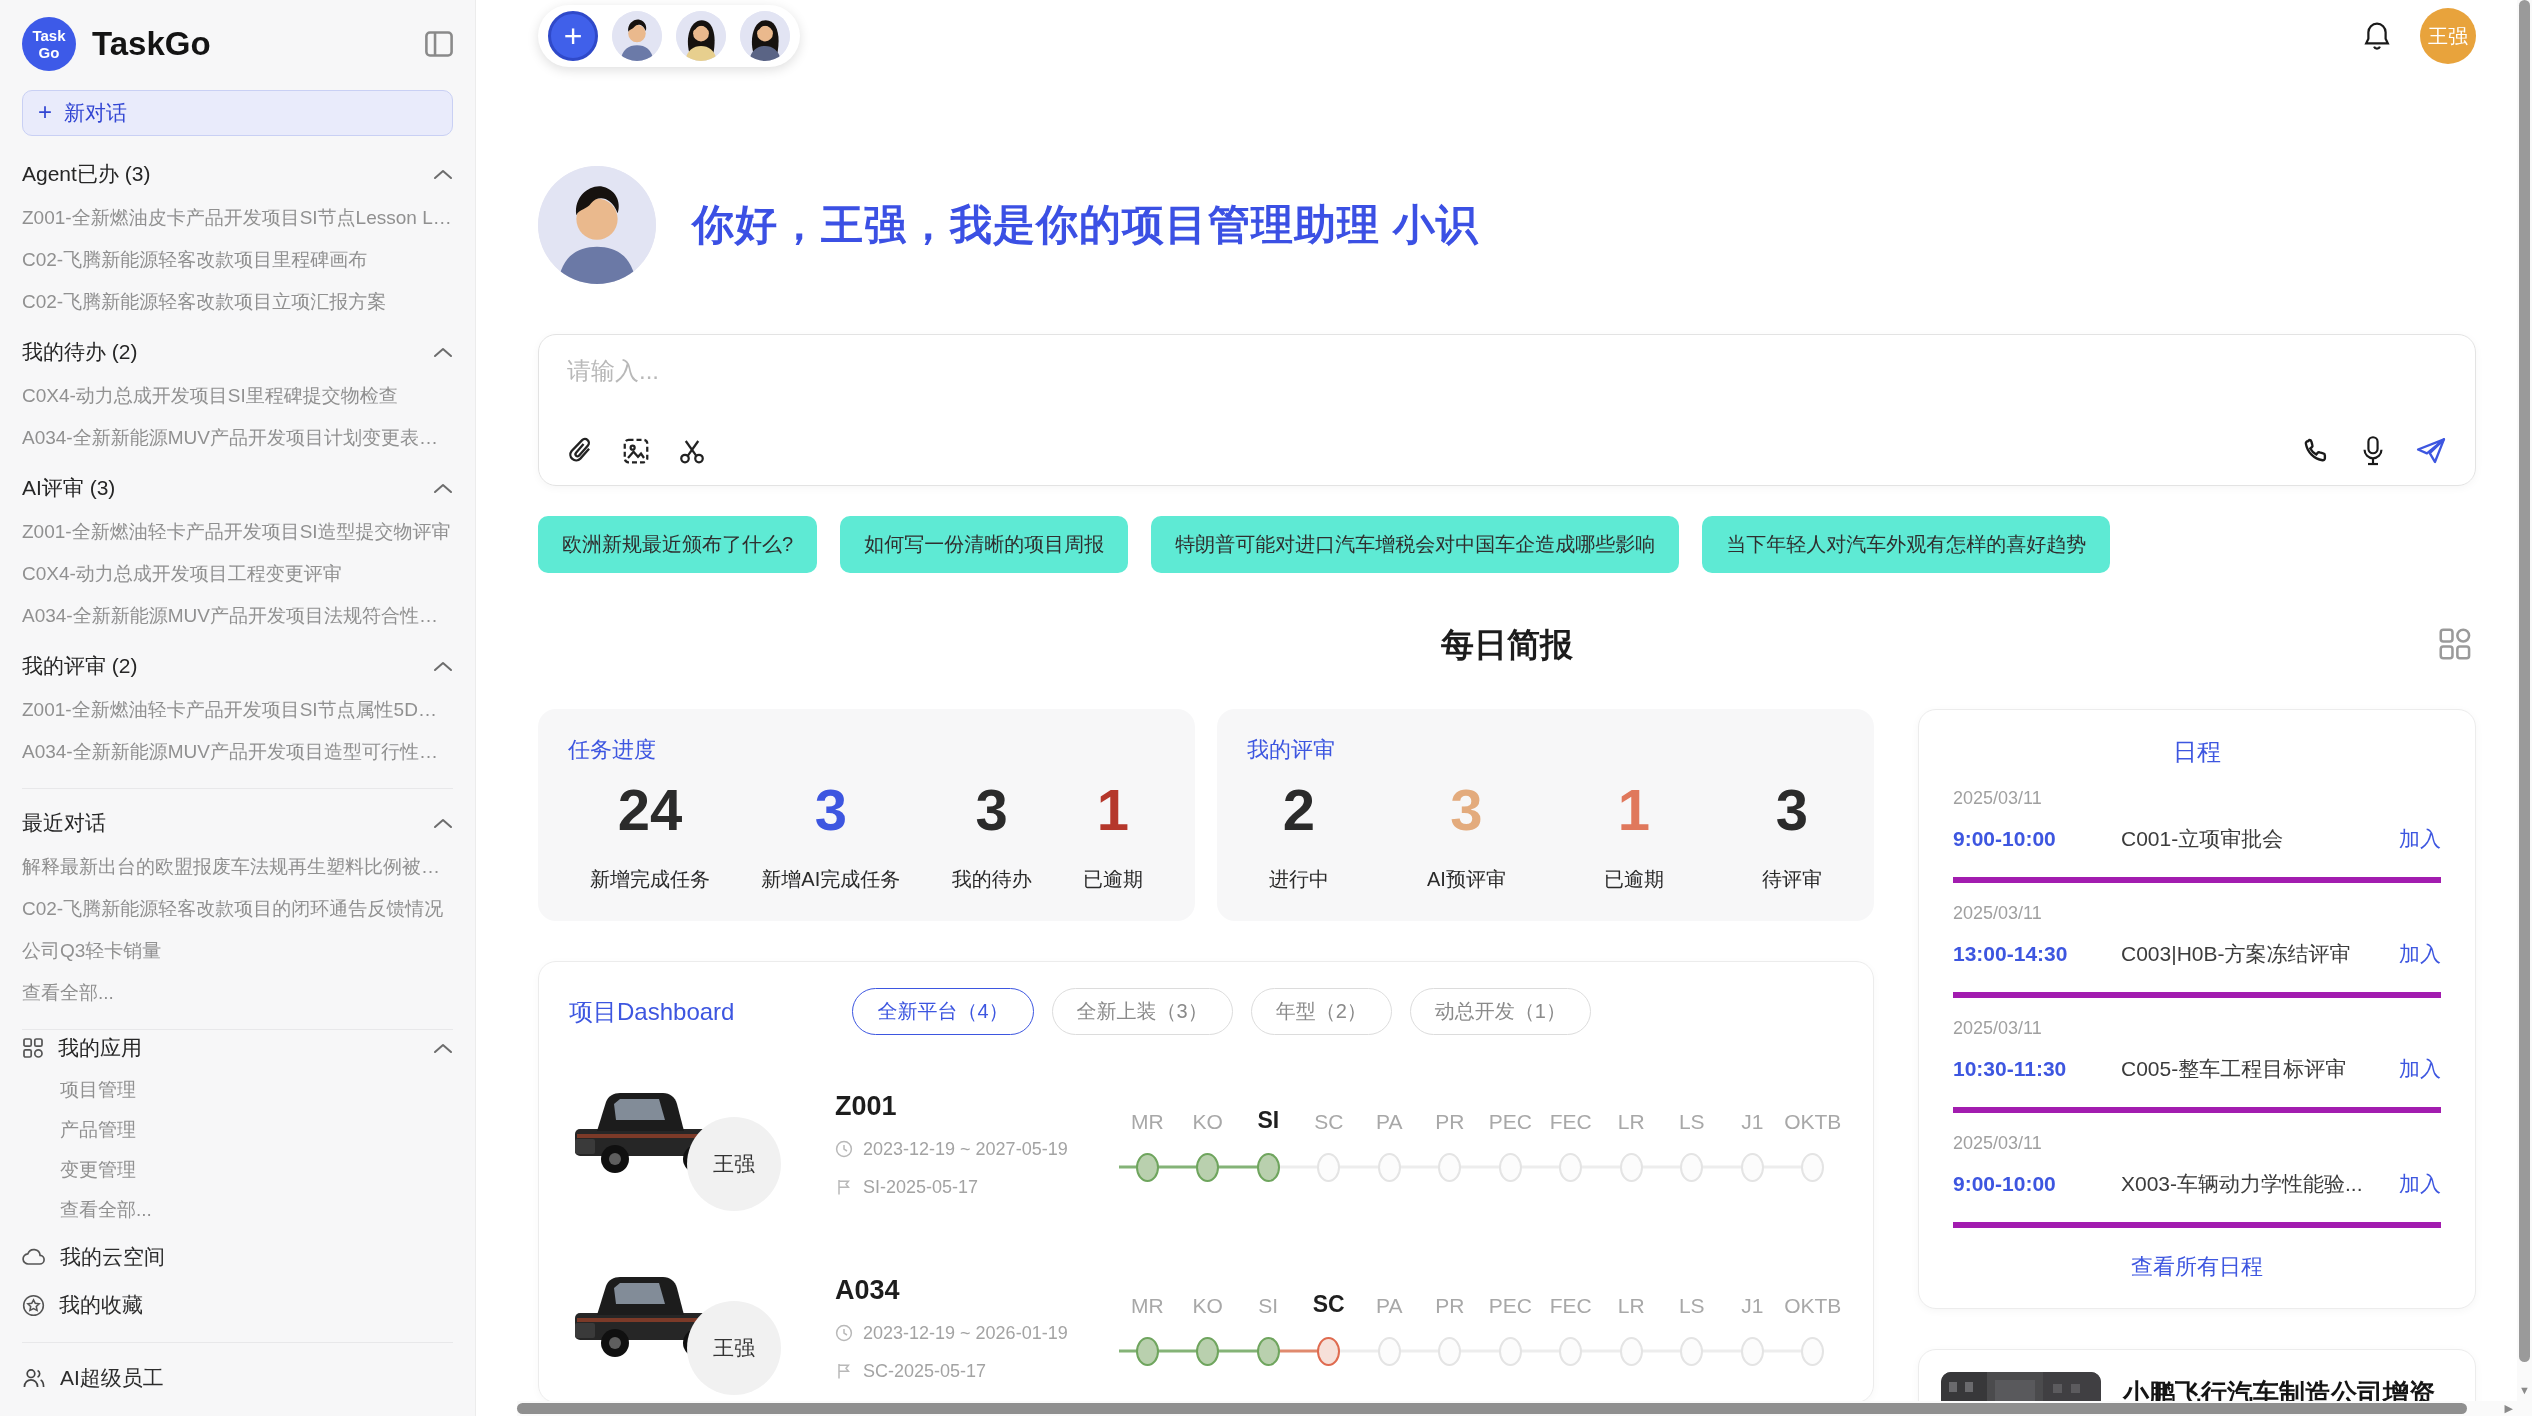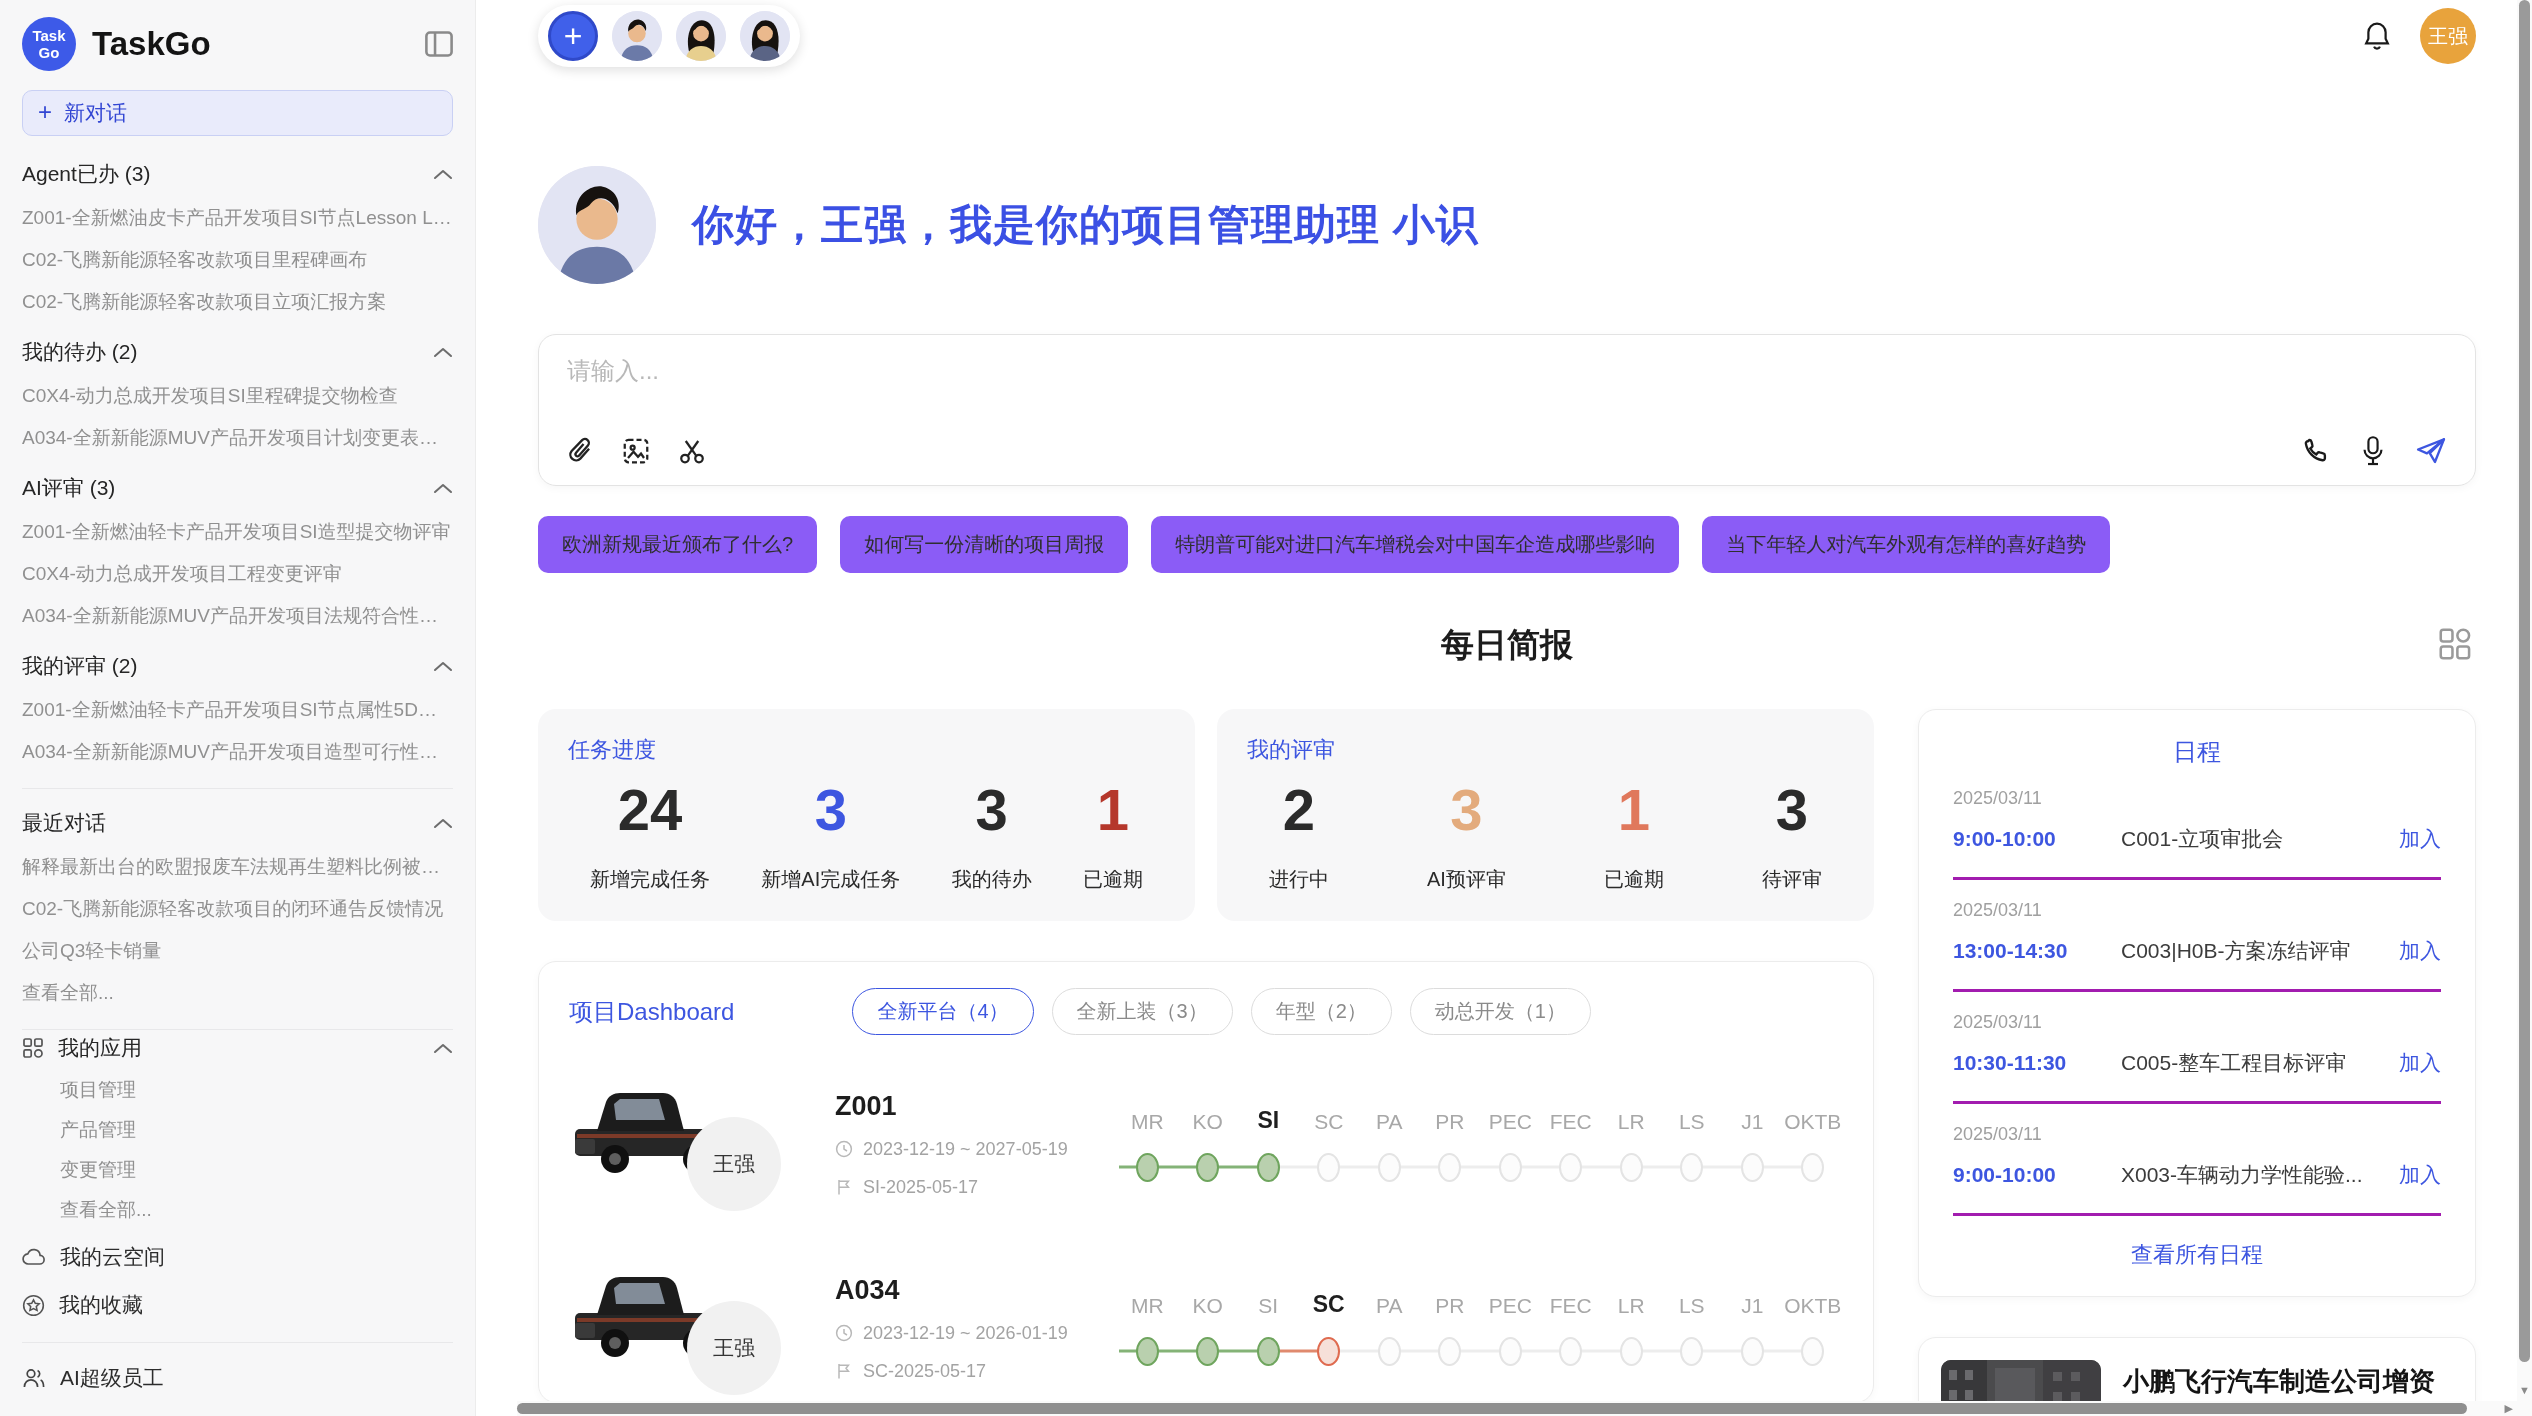--- a/index.html
+++ b/index.html
@@ -55,21 +55,21 @@
     padding:22px 28px 18px; display:flex; flex-direction:column; box-shadow:0 2px 8px rgba(0,0,0,.04); }
   .composer-input { border:none; outline:none; font-size:24px; color:#0369a1; background:transparent;
     font-family:inherit; width:100%; }
   .composer-input::placeholder { color:#b8b8b8; }
   .composer-actions { margin-top:auto; display:flex; align-items:center; }
   .left-icons { display:flex; gap:26px; align-items:center; }
   .right-icons { margin-left:auto; display:flex; gap:28px; align-items:center; }
   .icon-btn { display:flex; cursor:pointer; }
 
   .chips { display:flex; gap:23px; margin-top:30px; }
-  .chip { background:#8b5cf6; border-radius:10px; padding:15px 24px; font-size:20px; color:#2f2f2f;
+  .chip { background:#5eead4; border-radius:10px; padding:15px 24px; font-size:20px; color:#2f2f2f;
     white-space:nowrap; cursor:pointer; }
 
   .briefing-header { position:relative; margin-top:50px; text-align:center; height:46px; }
   .briefing-title { font-size:33px; font-weight:700; color:#1c1c1c; }
   .apps-launcher { position:absolute; right:2px; top:2px; cursor:pointer; display:flex; }
 
   .content-row { display:flex; gap:44px; margin-top:40px; }
   .left-col { flex:1; min-width:0; }
 
   .stats-row { display:flex; gap:22px; }
@@ -111,21 +111,21 @@
   .seg.pend { background:#ededed; }
   .dot { position:relative; width:23px; height:29px; border-radius:50%; background:#fcfcfc;
     border:2.5px solid #e4e4e4; z-index:1; }
   .dot.done { background:#b9d0ae; border-color:#6fa55e; }
   .dot.overdue { background:#f6e0d9; border-color:#df6b50; }
 
   .right-col { width:558px; flex-shrink:0; }
   .schedule-card { border:1px solid #ececec; border-radius:18px; padding:22px 34px 14px;
     box-shadow:0 2px 8px rgba(0,0,0,.04); background:#fff; }
   .sched-title { text-align:center; font-size:24px; color:#3d56e0; margin-top:4px; }
-  .event { padding:20px 0 24px; border-bottom:3px solid #a21caf; }
+  .event { padding:20px 0 24px; border-bottom:6px solid #a21caf; }
   .ev-date { font-size:18px; color:#a0a0a0; }
   .ev-row { display:flex; align-items:center; margin-top:16px; }
   .ev-time { width:168px; flex-shrink:0; font-size:21px; color:#3d56e0; font-weight:600; }
   .ev-title { flex:1; font-size:21px; color:#3c3c3c; white-space:nowrap; overflow:hidden; text-overflow:ellipsis; }
   .ev-join { font-size:21px; color:#3d56e0; margin-left:14px; cursor:pointer; }
   .view-all { text-align:center; font-size:22px; color:#3d56e0; padding:24px 0 12px; cursor:pointer; }
 
   .news-card { margin-top:40px; border:1px solid #ececec; border-radius:18px; padding:22px;
     display:flex; gap:22px; box-shadow:0 2px 8px rgba(0,0,0,.04); height:210px; background:#fff; }
   .news-img { width:160px; height:122px; border-radius:10px; overflow:hidden; flex-shrink:0; }

